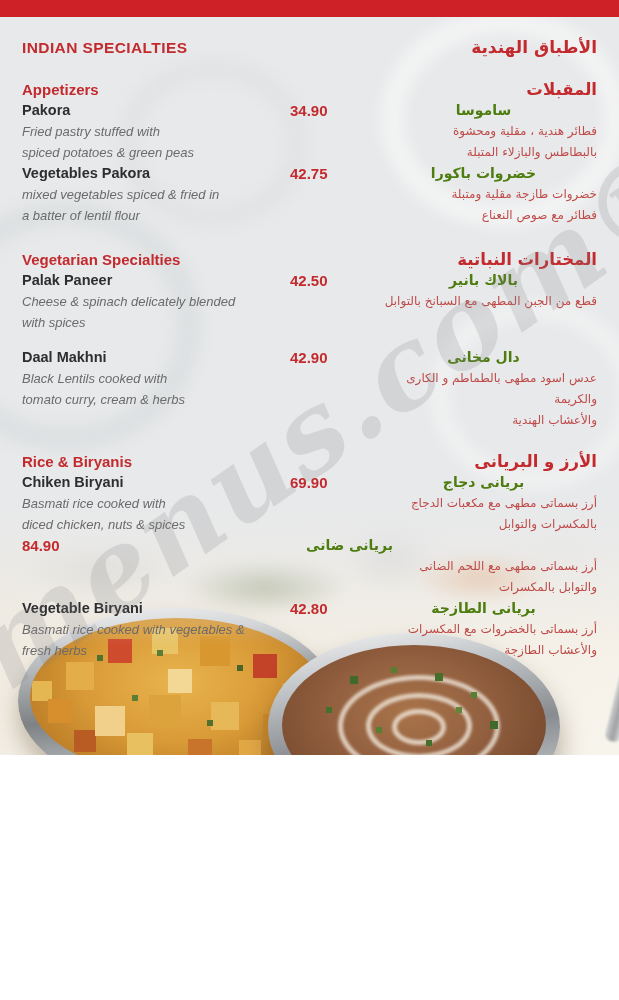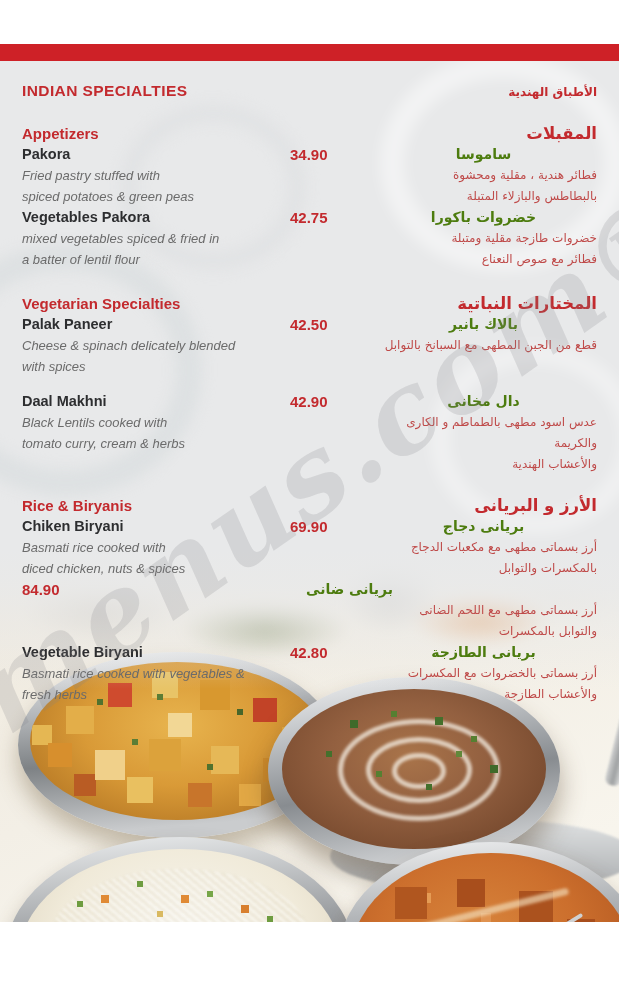--- a/index.html
+++ b/index.html
@@ -1,36 +1,35 @@
 <!DOCTYPE html>
 <html lang="en" style="--red: #c32a2e; --topbar: #ce2127;"><head>
 <meta charset="utf-8">
 <style>
   html,body{margin:0;padding:0;}
   .page{
-    position:relative; width:619px; height:878px; overflow:hidden;
+    position:relative; width:619px; height:755px; overflow:hidden;
     background:#e8e9ea;
     font-family:"Liberation Sans", sans-serif;
-    margin-top:44px;
   }
   
   .orn{position:absolute; border-radius:50%; filter:blur(7px); z-index:0; pointer-events:none;}
   .orn1{left:380px; top:10px;  width:200px; height:170px; border:24px solid rgba(255,255,255,0.45);}
   .orn2{left:-70px; top:200px; width:220px; height:200px; border:26px solid rgba(214,218,220,0.55);}
   .orn3{left:430px; top:300px; width:170px; height:150px; border:20px solid rgba(255,255,255,0.35);}
   .orn4{left:120px; top:60px;  width:150px; height:130px; border:18px solid rgba(219,222,224,0.5);}
 
   
   .topbar{position:absolute; left:0; top:0; width:619px; height:17px; background:var(--topbar,#ce2127); z-index:6;}
 
   
   .content{position:absolute; left:0; top:17px; width:619px; z-index:5; padding:0 22px; box-sizing:border-box;}
   .titlerow{display:flex; justify-content:space-between; align-items:baseline; padding-top:19px;}
   .title-en{color:var(--red,#c32a2e); font-weight:bold; font-size:15.5px; letter-spacing:0.4px; line-height:22px;}
-  .title-ar{color:var(--red,#c32a2e); font-size:12px; font-weight:bold; line-height:22px;}
+  .title-ar{color:var(--red,#c32a2e); font-size:17px; font-weight:bold; line-height:22px;}
 
   .sec-head{display:flex; justify-content:space-between; align-items:baseline;}
   .sec-head .sec-en{color:var(--red,#c32a2e); font-weight:bold; font-size:15px; line-height:21px;}
   .sec-head .sec-ar{color:var(--red,#c32a2e); font-size:16.5px; font-weight:bold; line-height:21px;}
   .sec-appetizers{margin-top:20px;}
   .sec-vegetarian{margin-top:23px;}
   .sec-rice{margin-top:20px;}
 
   .item{display:flex; align-items:flex-start;}
   .item .en{width:268px; flex:none;}

